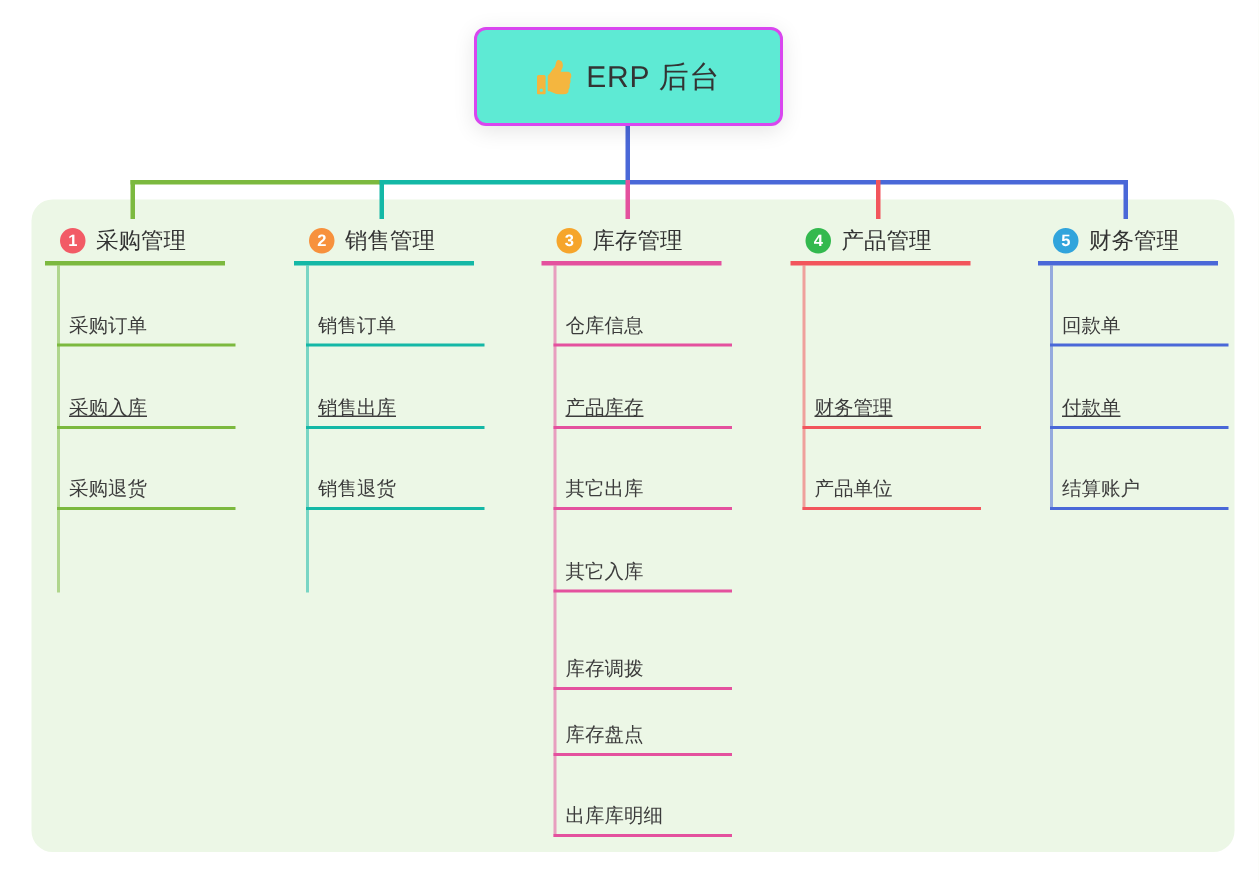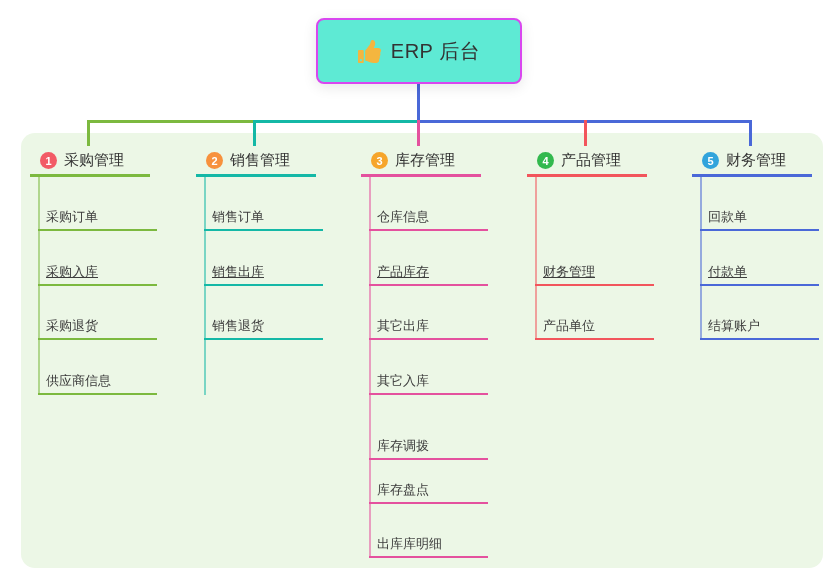--- a/index.html
+++ b/index.html
@@ -126,23 +126,20 @@
     <div class="vline b0" style="height:218px"></div>
     <div class="child b0 r0">
         <span>采购订单</span>
       </div>
     <div class="child b0 r1">
         <span>采购入库</span>
       </div>
     <div class="child b0 r2">
         <span>采购退货</span>
       </div>
-    <div class="child b0 r3">
-        <span>供应商信息</span>
-      </div>
   </div>
 
   <div class="col c1">
     <div class="branch-title b1">
       <span class="badge">2</span>
       <span class="branch-label">销售管理</span>
     </div>
     <div class="vline b1" style="height:218px"></div>
     <div class="child b1 r0">
         <span>销售订单</span>

